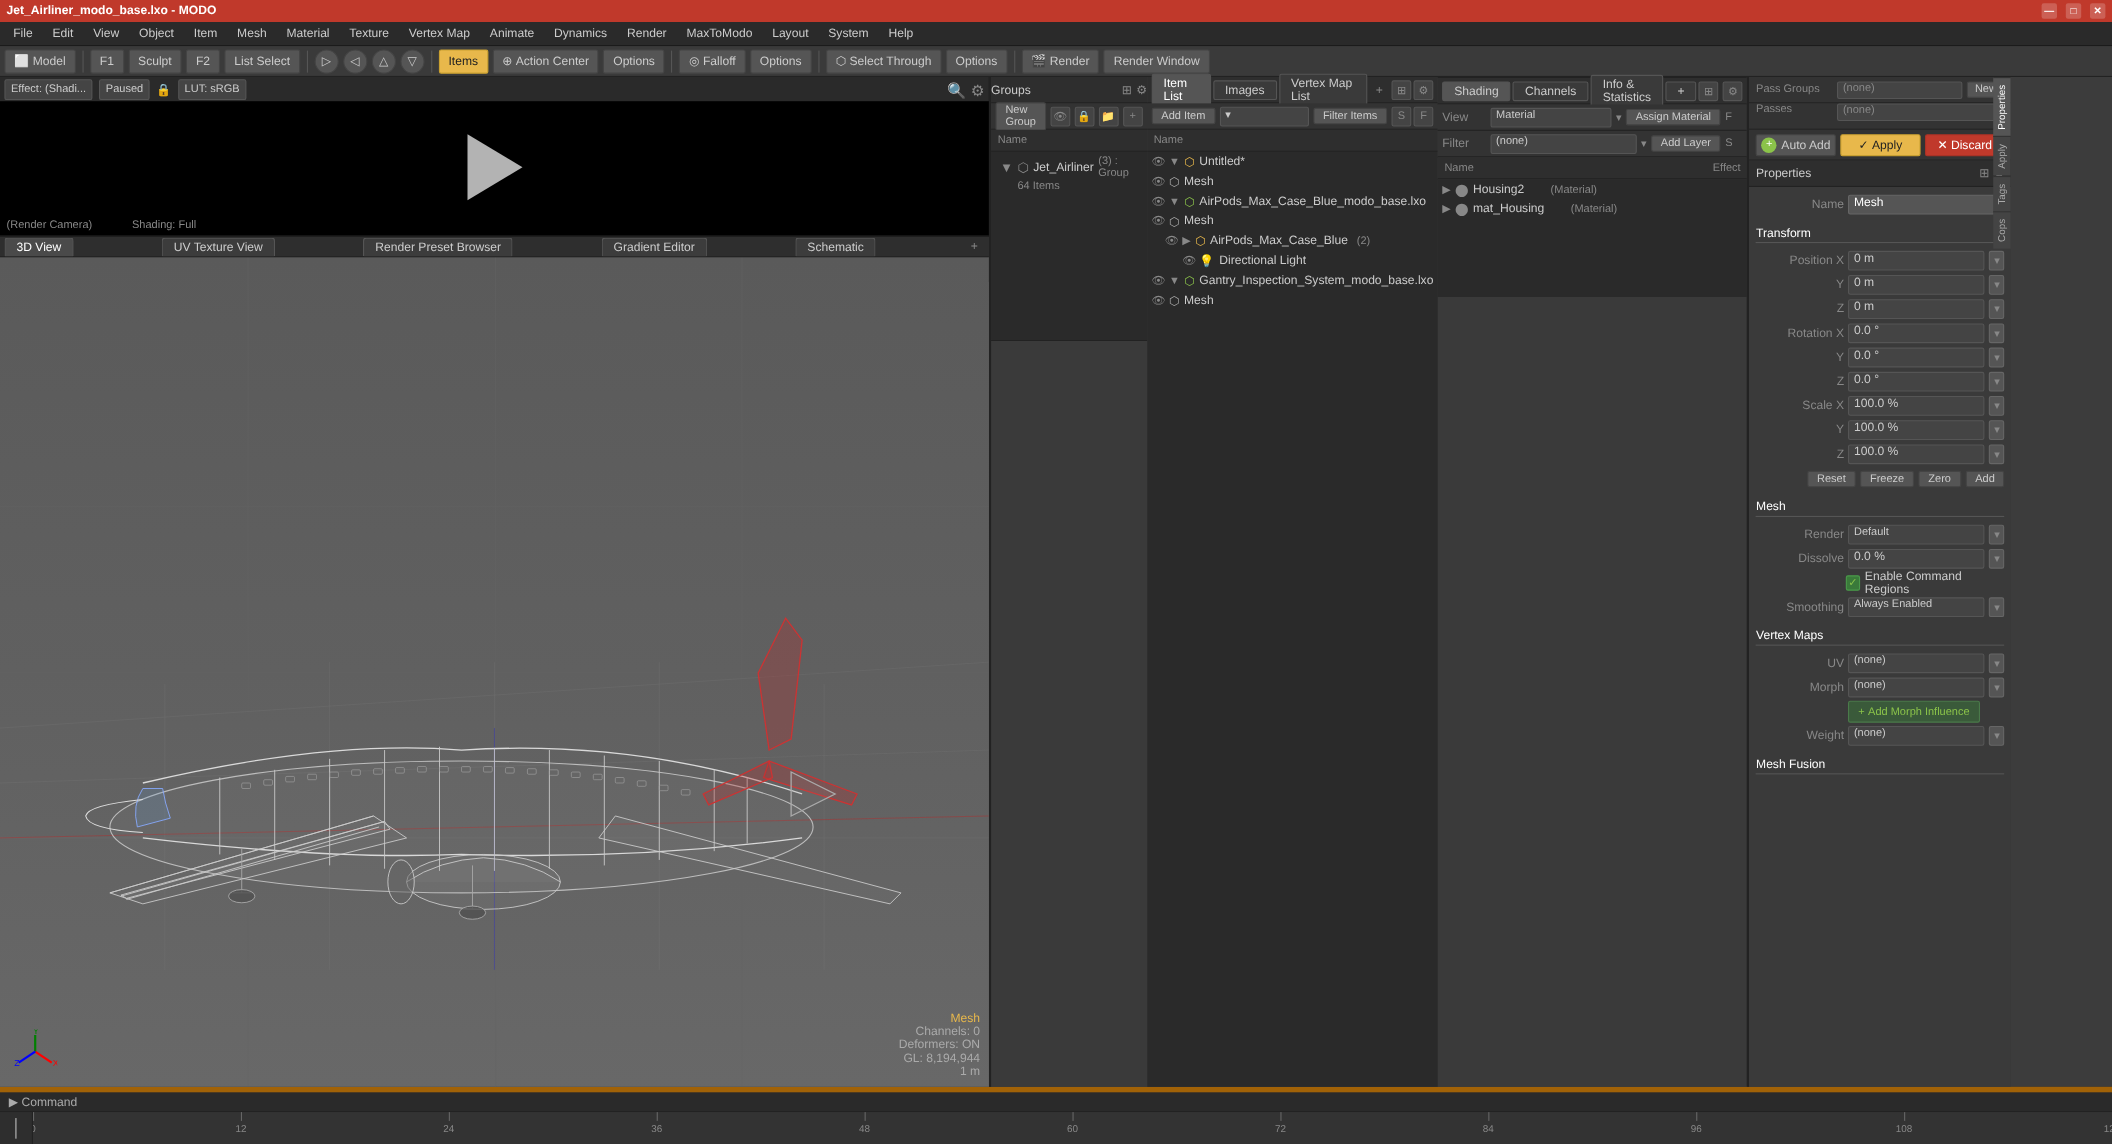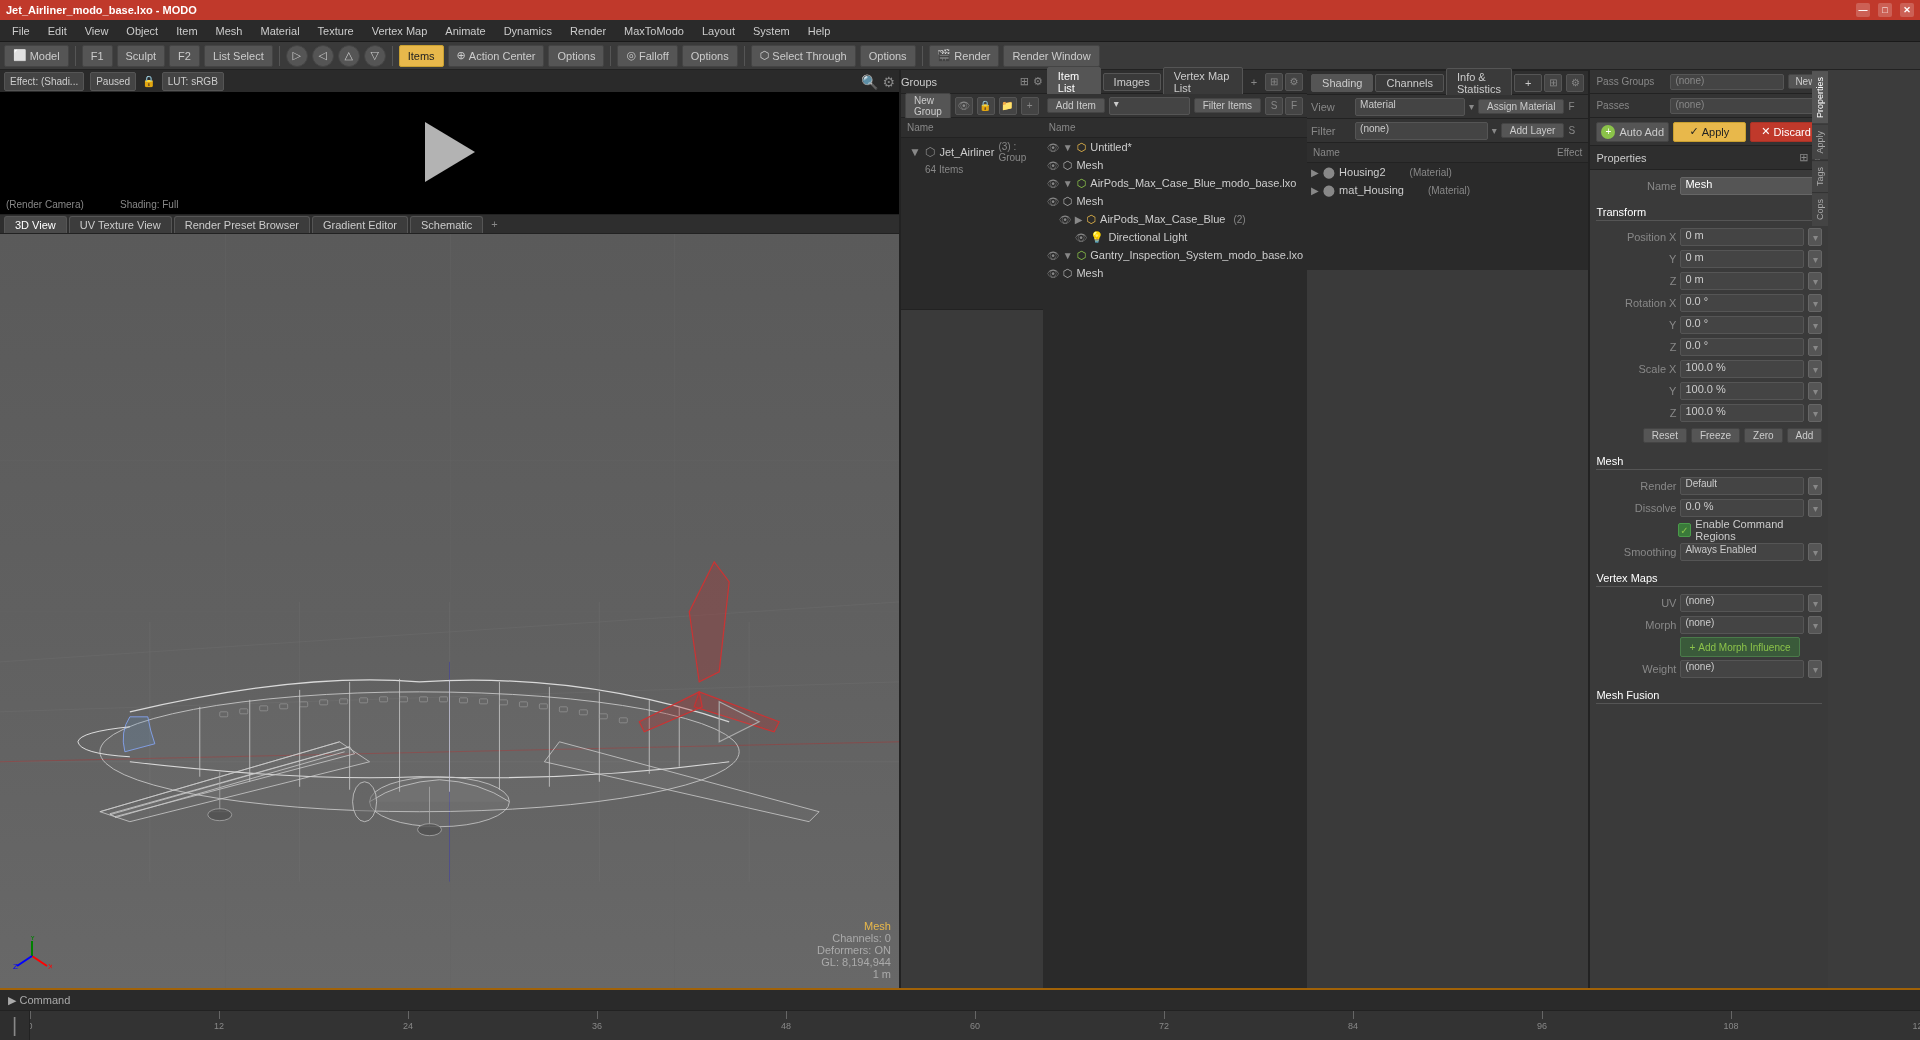--- a/index.html
+++ b/index.html
@@ -155,20 +155,21 @@
       font-size: 14px; color: #888; cursor: pointer;
     }
     #viewport-tabs {
       height: 22px;
       background: #2e2e2e;
       display: flex;
       align-items: center;
       padding: 0 4px;
       gap: 2px;
       border-bottom: 1px solid #222;
+      justify-content: space-between;
     }
     .vp-tab {
       padding: 2px 10px;
       background: #3c3c3c;
       border: 1px solid #555;
       border-bottom: none;
       border-radius: 3px 3px 0 0;
       font-size: 11px;
       color: #ccc;
       cursor: pointer;
@@ -677,21 +678,21 @@
     }
 
     
     #bottom-bar {
       height: 22px;
       background: #2a2a2a;
       display: flex;
       align-items: center;
       padding: 0 8px;
       gap: 8px;
-      border-top: 2px solid #a16207;
+      border-top: 5px solid #a16207;
       font-size: 11px;
       color: #888;
     }
 
     
     #timeline {
       height: 30px;
       background: #2e2e2e;
       display: flex;
       align-items: center;
@@ -1231,21 +1232,21 @@
 
   </div>
 
   <div id="props-panel">
 
     <div id="props-passgroup">
       <span class="pg-label">Pass Groups</span>
       <div class="pg-val">(none)</div>
       <div class="pg-btn">New</div>
     </div>
-    <div style="height:24px; background:#333; display:flex; align-items:center; padding:0 6px; gap:4px; border-bottom:1px solid #222;">
+    <div style="height:24px; background:#333; display:flex; align-items:flex-start; padding:0 6px; gap:4px; border-bottom:1px solid #222;">
       <span class="pg-label">Passes</span>
       <div class="pg-val">(none)</div>
     </div>
 
     <div id="props-autoadd">
       <div class="aa-btn">
         <div class="aa-icon">+</div>
         <span>Auto Add</span>
       </div>
       <div class="aa-apply">

